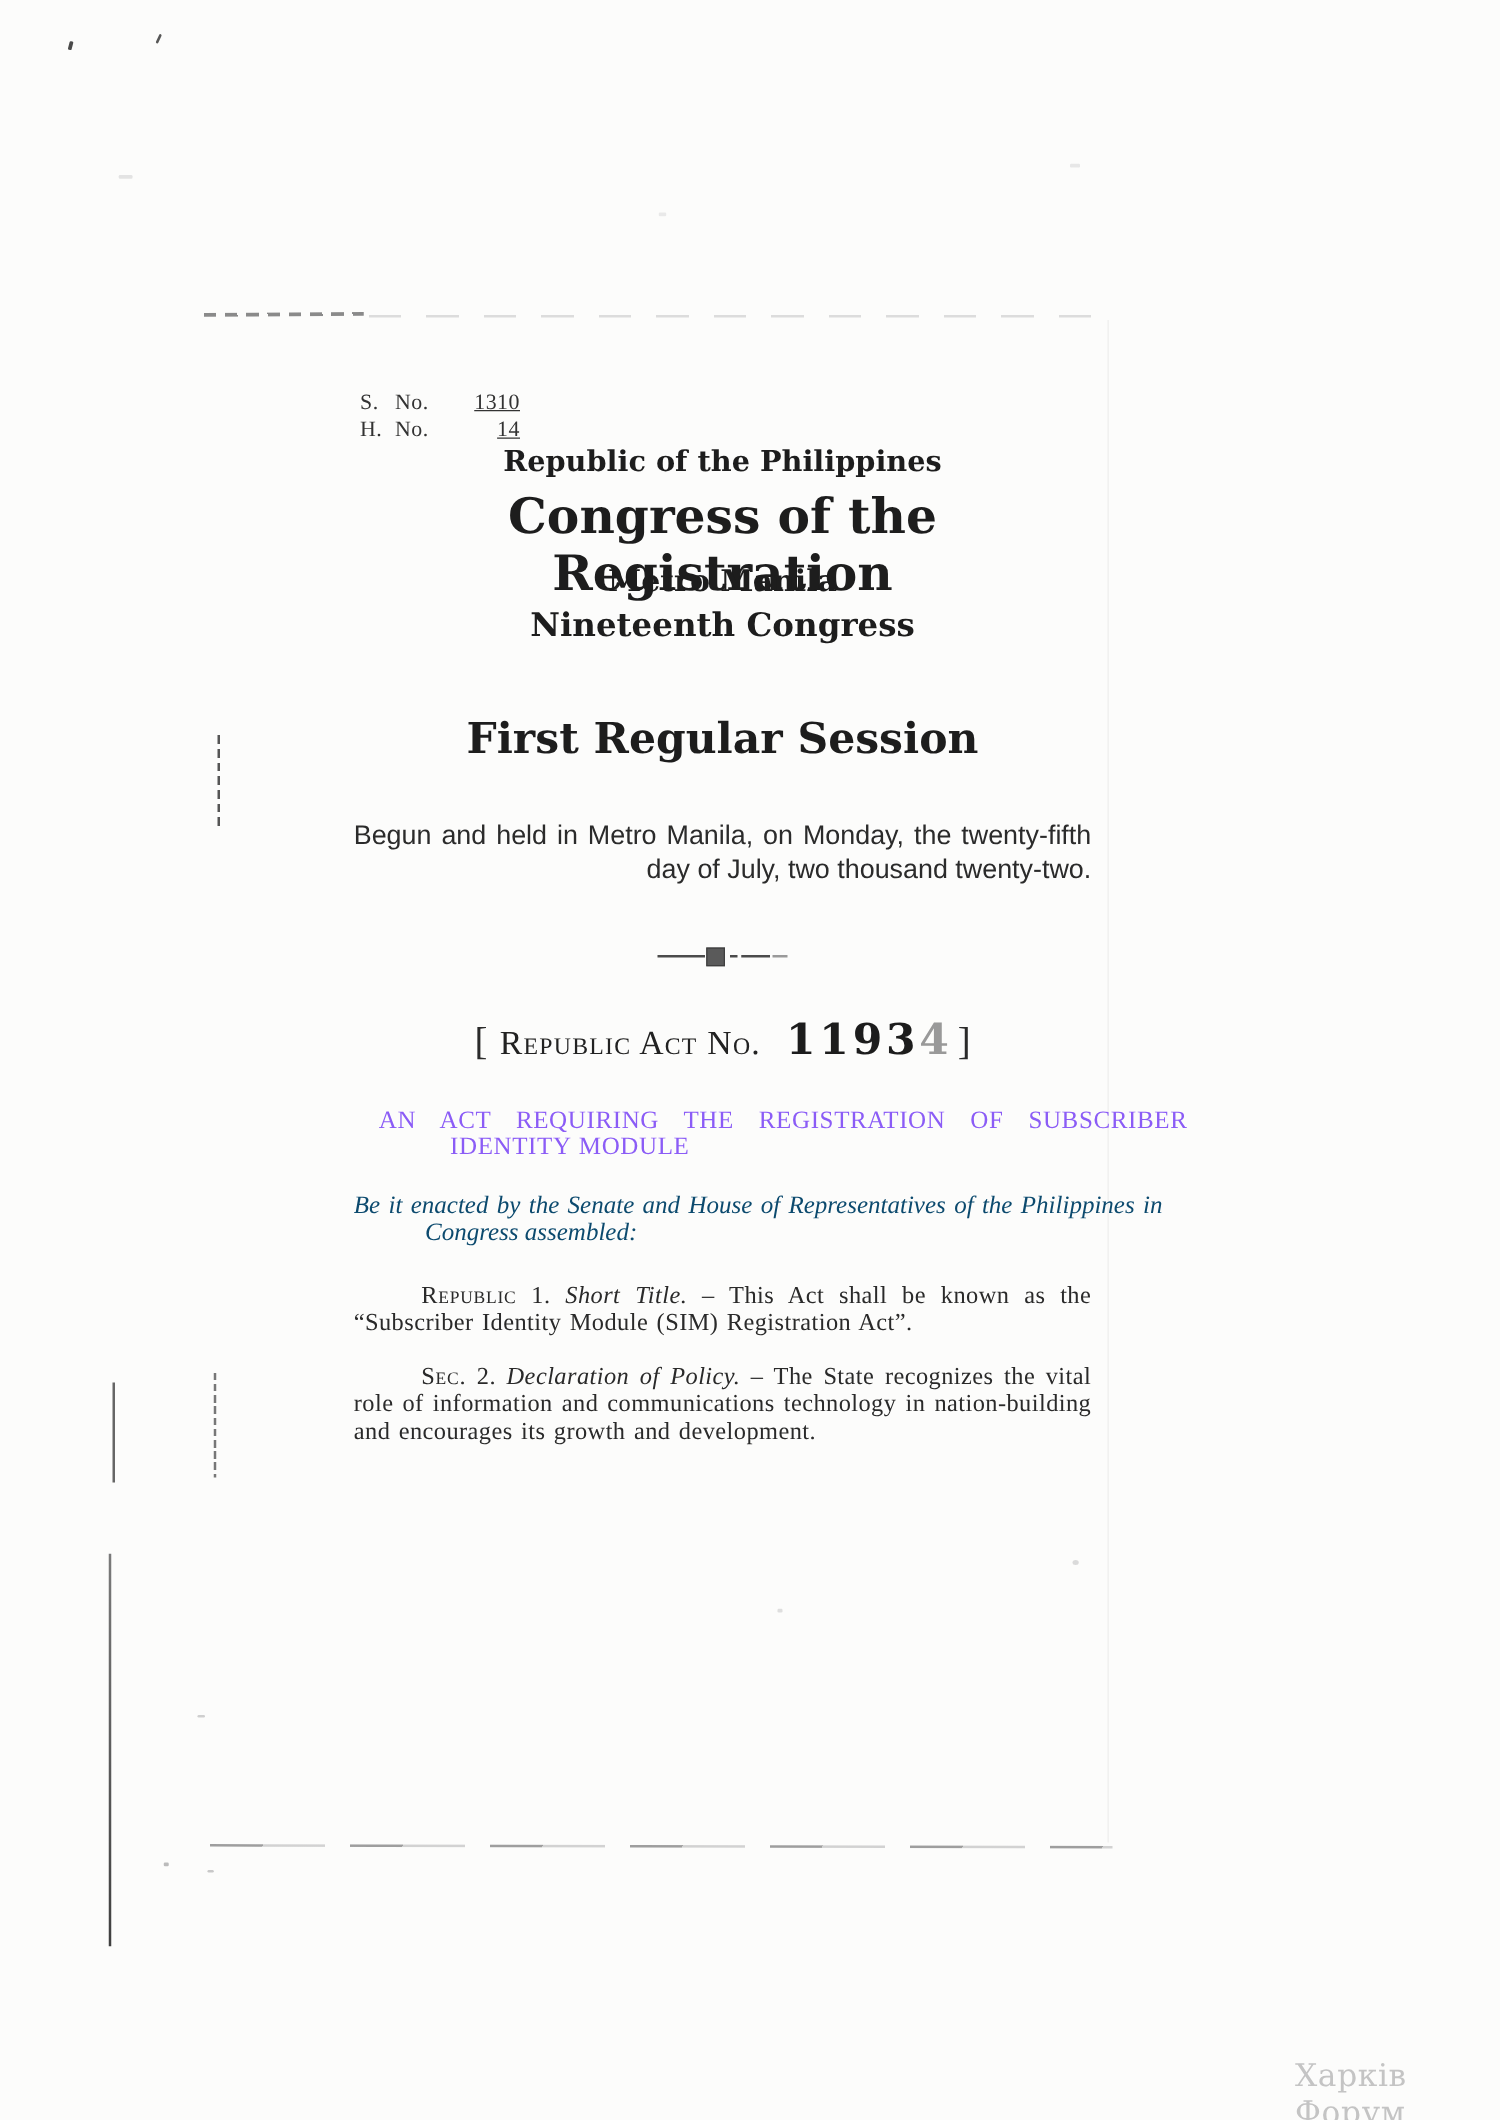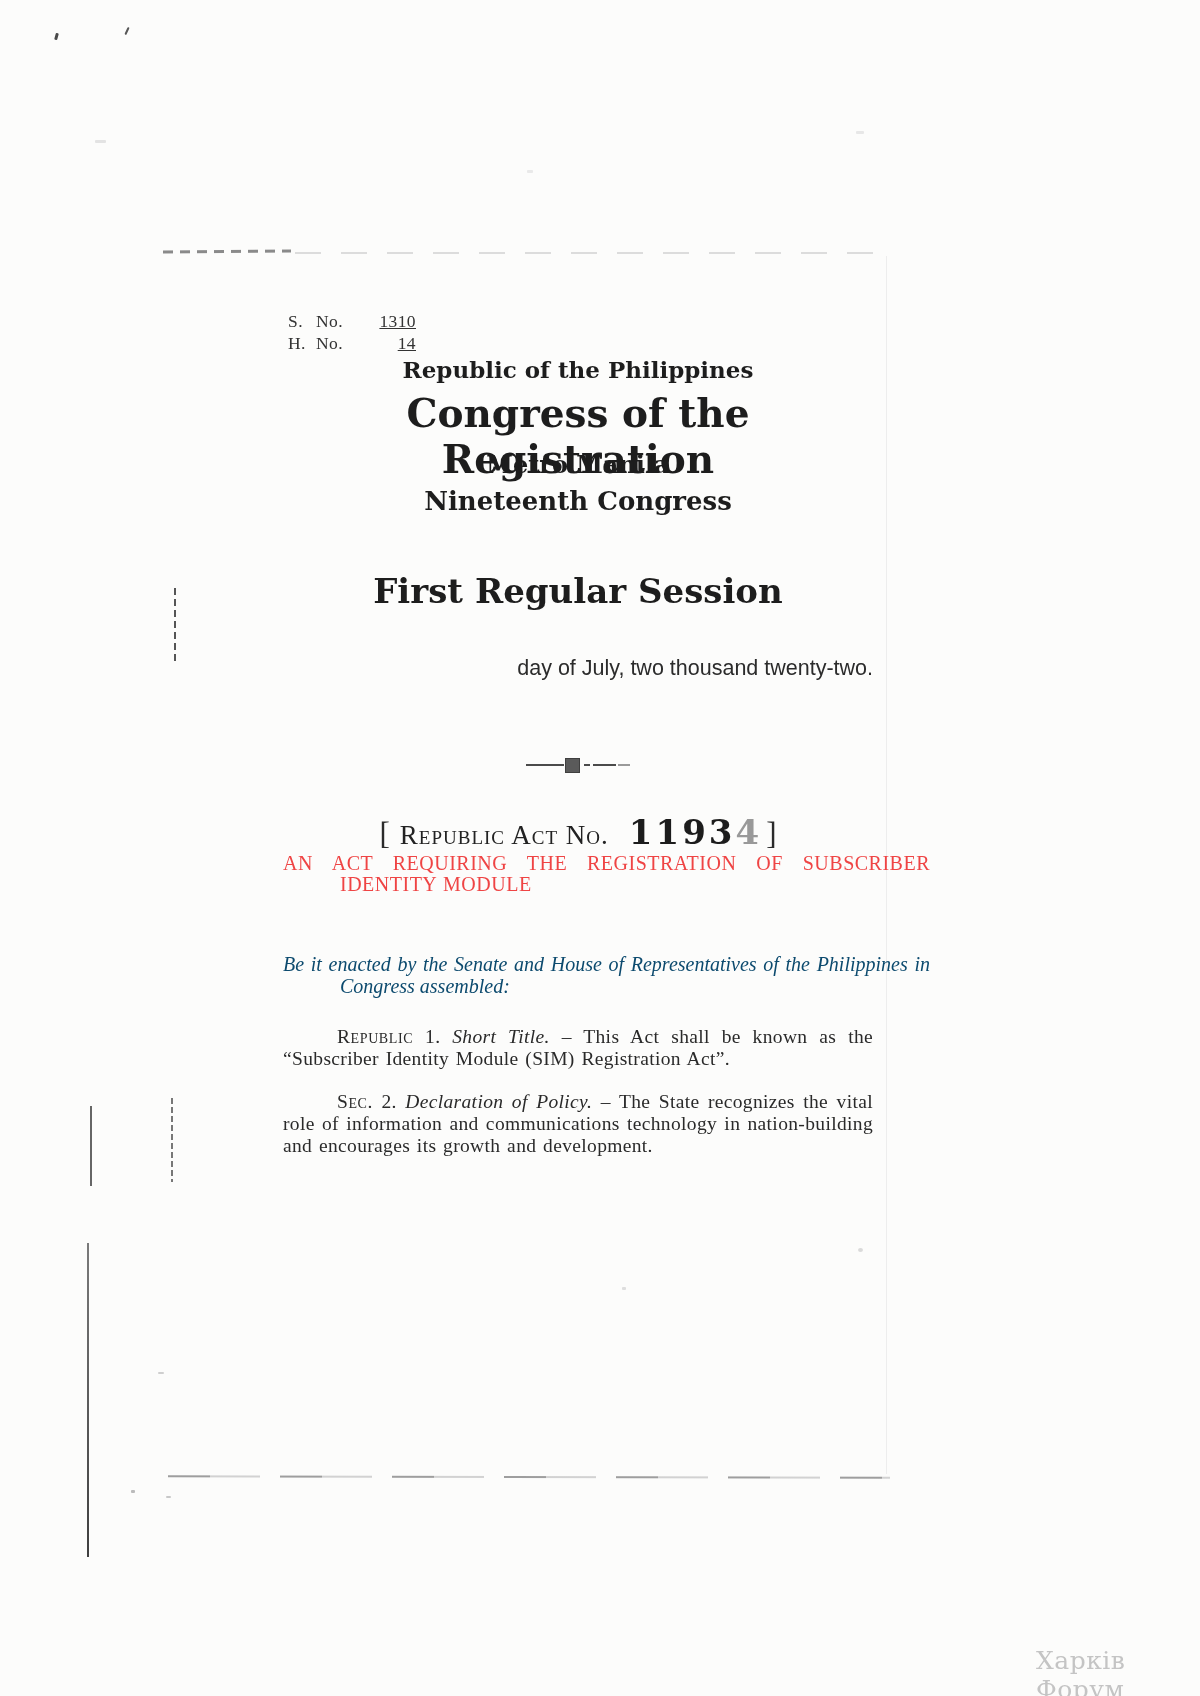--- a/index.html
+++ b/index.html
@@ -42,22 +42,22 @@
   .divider .ln-r2{width:23px;margin-left:3px;}
   .divider .ln-r3{width:12px;margin-left:2px;background:#9a9a9a;}
   
   .ra-line{top:812px;display:flex;align-items:baseline;justify-content:center;color:#222;}
   .ra-bracket{font-size:31px;color:#2a2a2a;}
   .ra-label{font-variant:small-caps;font-size:27px;letter-spacing:1px;margin:0 6px 0 10px;}
   .ra-number{font-family:"DejaVu Serif", serif;font-weight:bold;font-size:34px;letter-spacing:3px;margin:0 4px 0 14px;color:#1c1c1c;}
   .ra-number .light{color:#999;}
   
   .act-title{
-    top:853px;font-size:20px;line-height:20.8px;letter-spacing:.5px;word-spacing:1px;
-    text-align:justify;padding-left:57px;text-indent:-57px;color:#ef4444;
+    top:886px;font-size:20px;line-height:20.8px;letter-spacing:.5px;word-spacing:1px;
+    text-align:justify;padding-left:57px;text-indent:-57px;color:#8b5cf6;margin-left:20px;
   }
   .enacting{
     top:954px;font-size:20px;line-height:21.6px;font-style:italic;
     text-align:justify;padding-left:57px;text-indent:-57px;color:#0c4a6e;
   }
   
   .body-text{top:1026px;}
   .body-text p{
     margin:0 0 21px 0;
     font-size:19.5px;line-height:22px;
@@ -134,20 +134,21 @@
   <span class="val">14</span>
 </div>
 
 <div class="abs col blackletter hdr-republic">Republic of the Philippines</div>
 <div class="abs col blackletter hdr-congress">Congress of the Registration</div>
 <div class="abs col blackletter hdr-metro">Metro Manila</div>
 <div class="abs col blackletter hdr-nineteenth">Nineteenth Congress</div>
 <div class="abs col blackletter hdr-session">First Regular Session</div>
 
 <div class="abs col convening">
+  <div class="l1">Begun and held in Metro Manila, on Monday, the twenty-fifth</div>
   <div class="l2">day of July, two thousand twenty-two.</div>
 </div>
 
 <div class="abs col divider">
   <div class="ln ln-l"></div>
   <div class="sq"></div>
   <div class="ln ln-r1"></div>
   <div class="ln ln-r2"></div>
   <div class="ln ln-r3"></div>
 </div>

